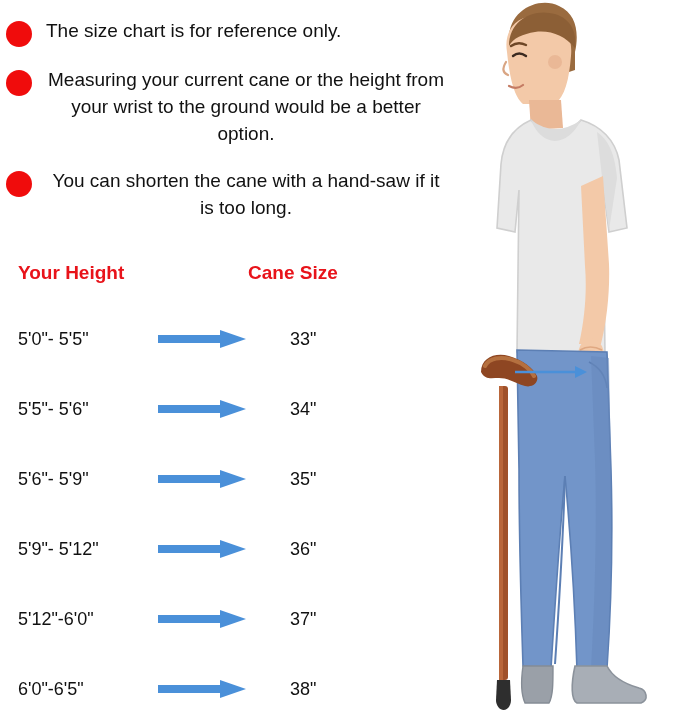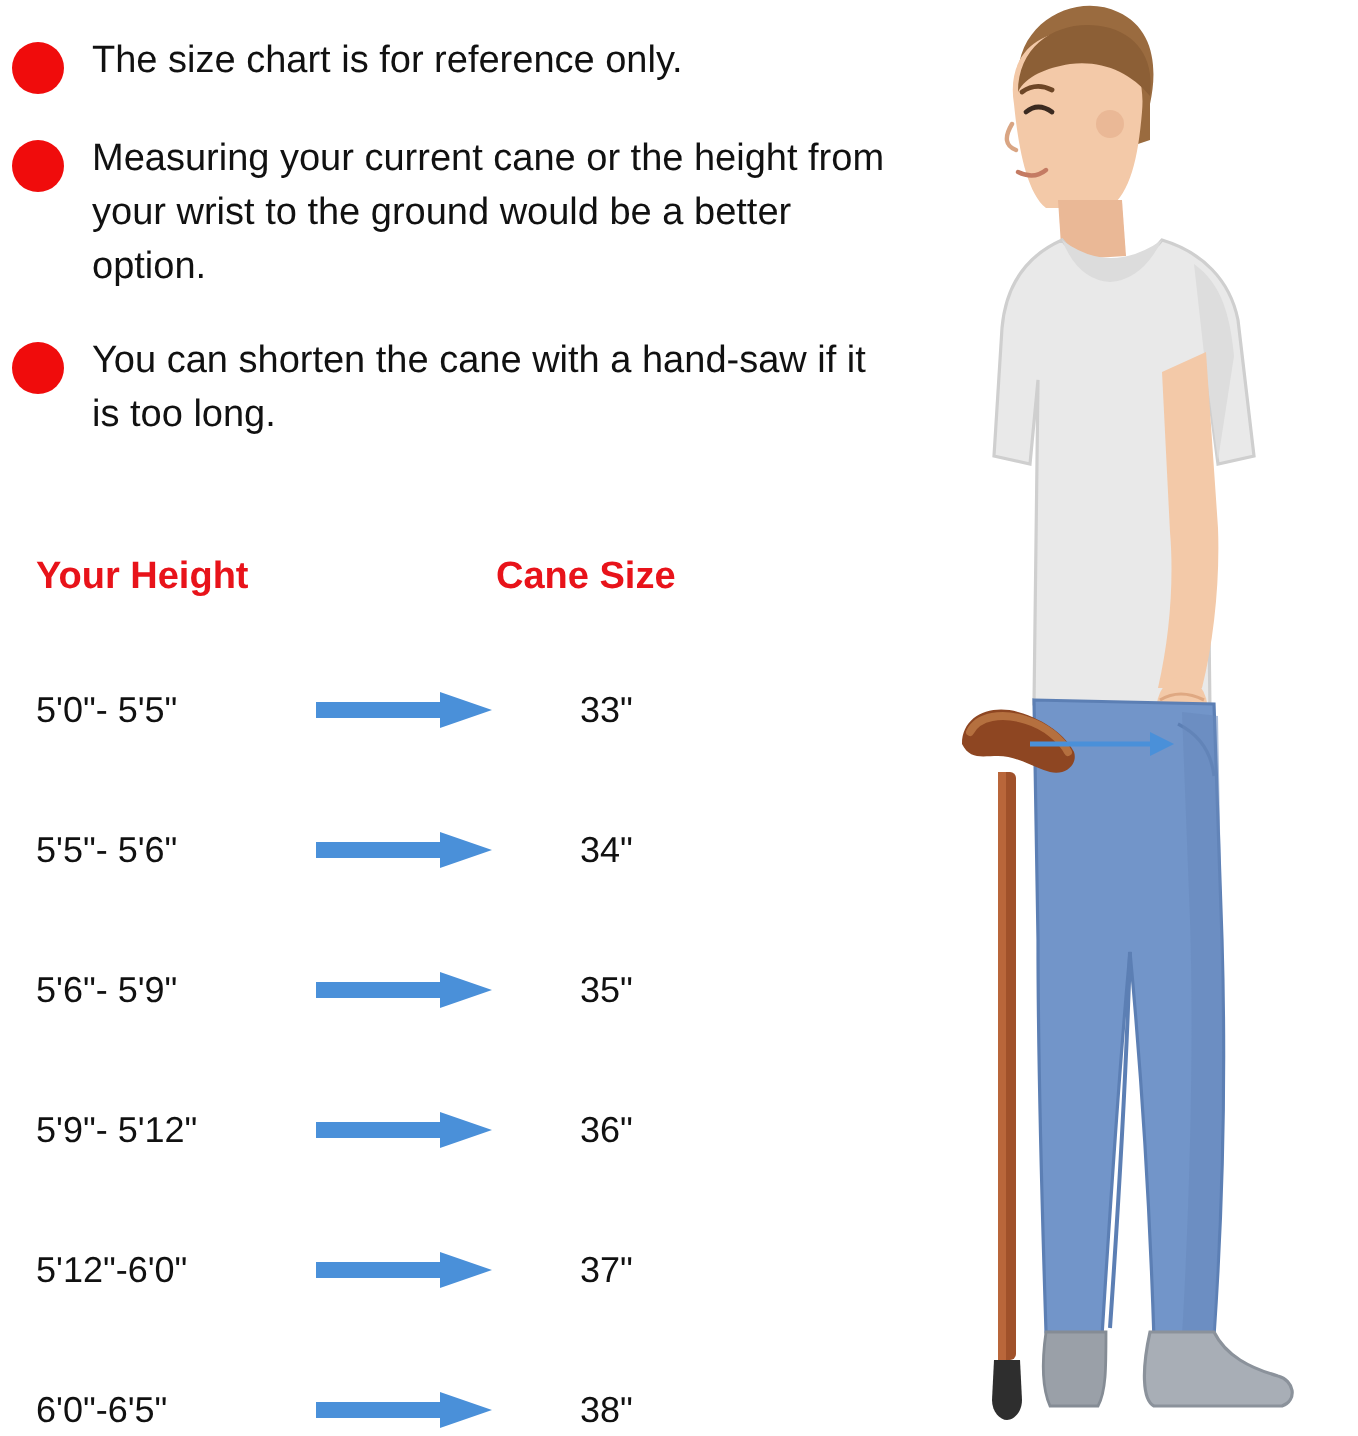--- a/index.html
+++ b/index.html
@@ -23,20 +23,21 @@
     top: 0;
     width: 520px;
     height: 718px;
   }
 
   #bullet-list {
     position: absolute;
     left: 6px;
     top: 18px;
     width: 500px;
+    text-align: center;
   }
   .bullet-row {
     display: flex;
     align-items: flex-start;
     margin-bottom: 20px;
   }
   .bullet-dot {
     flex: 0 0 auto;
     width: 26px;
     height: 26px;
@@ -62,21 +63,21 @@
   .table-head {
     display: flex;
     align-items: baseline;
     margin-bottom: 20px;
   }
   .th {
     font-size: 19px;
     font-weight: bold;
     color: #e8131a;
   }
-  .th.height-col { width: 230px; margin-top: 16px; }
+  .th.height-col { width: 230px; }
   .th.cane-col { width: 200px; }
 
   .table-row {
     display: flex;
     align-items: center;
     height: 70px;
   }
   .td-height {
     width: 140px;
     font-size: 18px;

